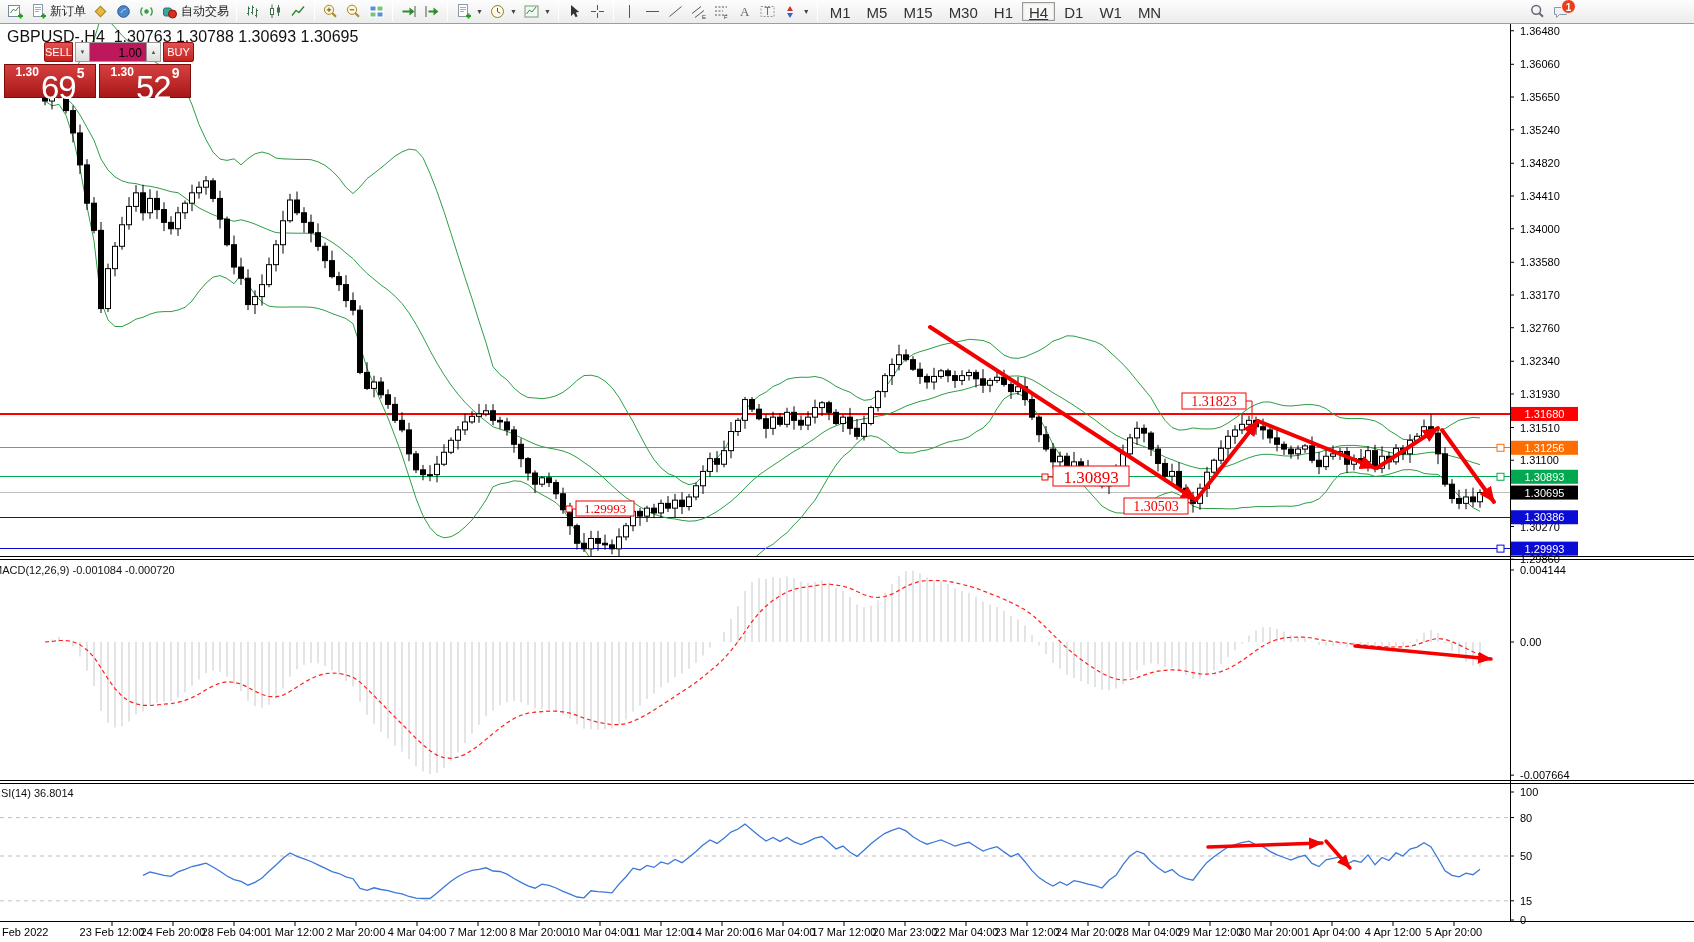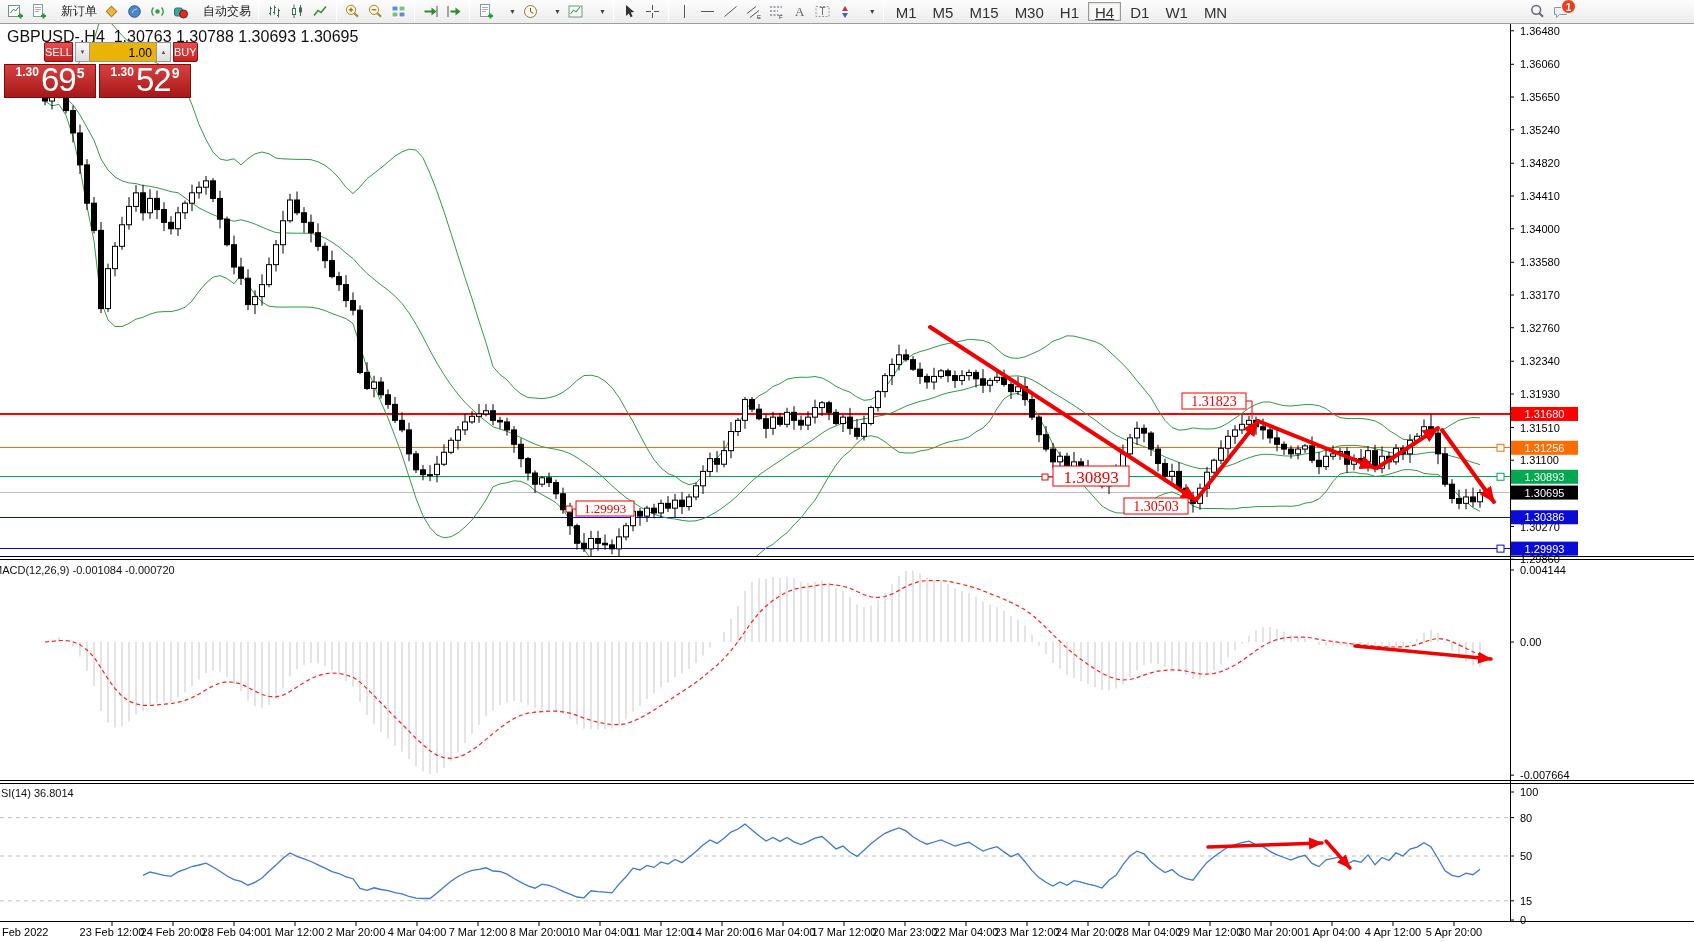--- a/index.html
+++ b/index.html
@@ -4,21 +4,21 @@
 <style>
   * { margin:0; padding:0; box-sizing:border-box; }
   html,body { width:1694px; height:942px; overflow:hidden; background:#fff;
     font-family:"Liberation Sans","DejaVu Sans",sans-serif; }
   #app { position:relative; width:1694px; height:942px; }
 
   
   #toolbar { position:absolute; left:0; top:0; width:1694px; height:24px; z-index:30;
     background:linear-gradient(#fdfdfd,#ececec); border-bottom:1px solid #9d9d9d;
     display:flex; align-items:center; padding-left:4px; }
-  .tbtn { display:inline-flex; align-items:center; gap:14px; padding:1px 3px; height:21px;
+  .tbtn { display:inline-flex; align-items:center; gap:3px; padding:1px 3px; height:21px;
     cursor:default; border-radius:2px; }
   .tbtn svg { width:17px; height:17px; display:block; }
   .tblabel { font-size:12px; color:#222; white-space:nowrap; }
   .caret { font-size:7px; color:#444; margin-left:1px; }
   .sep { width:1px; height:19px; background:#c3c3c3; border-right:1px solid #fff; margin:0 4px; }
   .tf { font-size:15px; color:#333; padding:2px 6px; height:19px; line-height:15px;
     border:1px solid transparent; margin:0 1px; }
   .tf.active { background:#f8f8f6; border:1px solid #9a9a9a; box-shadow:inset 0 0 2px #bbb;text-decoration:underline; }
   #tb-right { position:absolute; left:1526px; top:1px; display:flex; align-items:center; }
   #chat-badge { position:absolute; left:30px; top:0px; width:15px; height:15px; border-radius:50%;
@@ -38,29 +38,29 @@
   #quote-panel { position:absolute; left:4px; top:42px; width:190px; z-index:20;
     font-family:"Liberation Sans",sans-serif; }
   .qty-row { display:flex; height:20px; margin-bottom:2px;margin-left:40px; }
   .oc-btn { background:linear-gradient(#e35050,#c52222); color:#fff; border:1px solid #8f1010;
     font-size:11px; text-align:center; cursor:pointer; }
   #sell-btn { width:35px; border-radius:2px 0 0 2px; }
   #buy-btn  { width:48px; margin-left:2px; border-radius:0 2px 2px 0; }
   .spin { display:flex; height:20px; margin-left:2px; }
   .spin button { width:15px; background:linear-gradient(#fafafa,#ddd); border:1px solid #999;
     font-size:6px; color:#555; cursor:pointer; }
-  .spin-val { width:66px; background:#eab308; border:1px solid #999; border-left:none; border-right:none;
+  .spin-val { width:56px; background:#be185d; border:1px solid #999; border-left:none; border-right:none;
     font-size:12px; text-align:right; padding:3px 4px 0 0; color:#000; }
   .price-row { display:flex; }
   .price-box { width:92px; height:34px; background:linear-gradient(#d84040,#a81818);
     border:1px solid #7d0d0d; color:#fff; display:flex; 
     justify-content:center; padding-bottom:1px; }
   .price-box.buy { margin-left:3px; }
   .pfx { font-size:12px; font-weight:bold; margin:0 2px 4px 0; }
-  .bigpx { font-size:33px; line-height:30px; letter-spacing:-1px; }
+  .bigpx { font-size:33px; line-height:30px; letter-spacing:-1px;margin-top:8px; }
   .suppx { font-size:14px; font-weight:bold; margin:0 0 14px 1px; }
 </style>
 </head>
 <body>
 <div id="app">
 
 <svg id="chart" width="1694" height="942">
       <defs>
         <clipPath id="mainclip">
           <rect x="0" y="24" width="1510" height="532"></rect>

